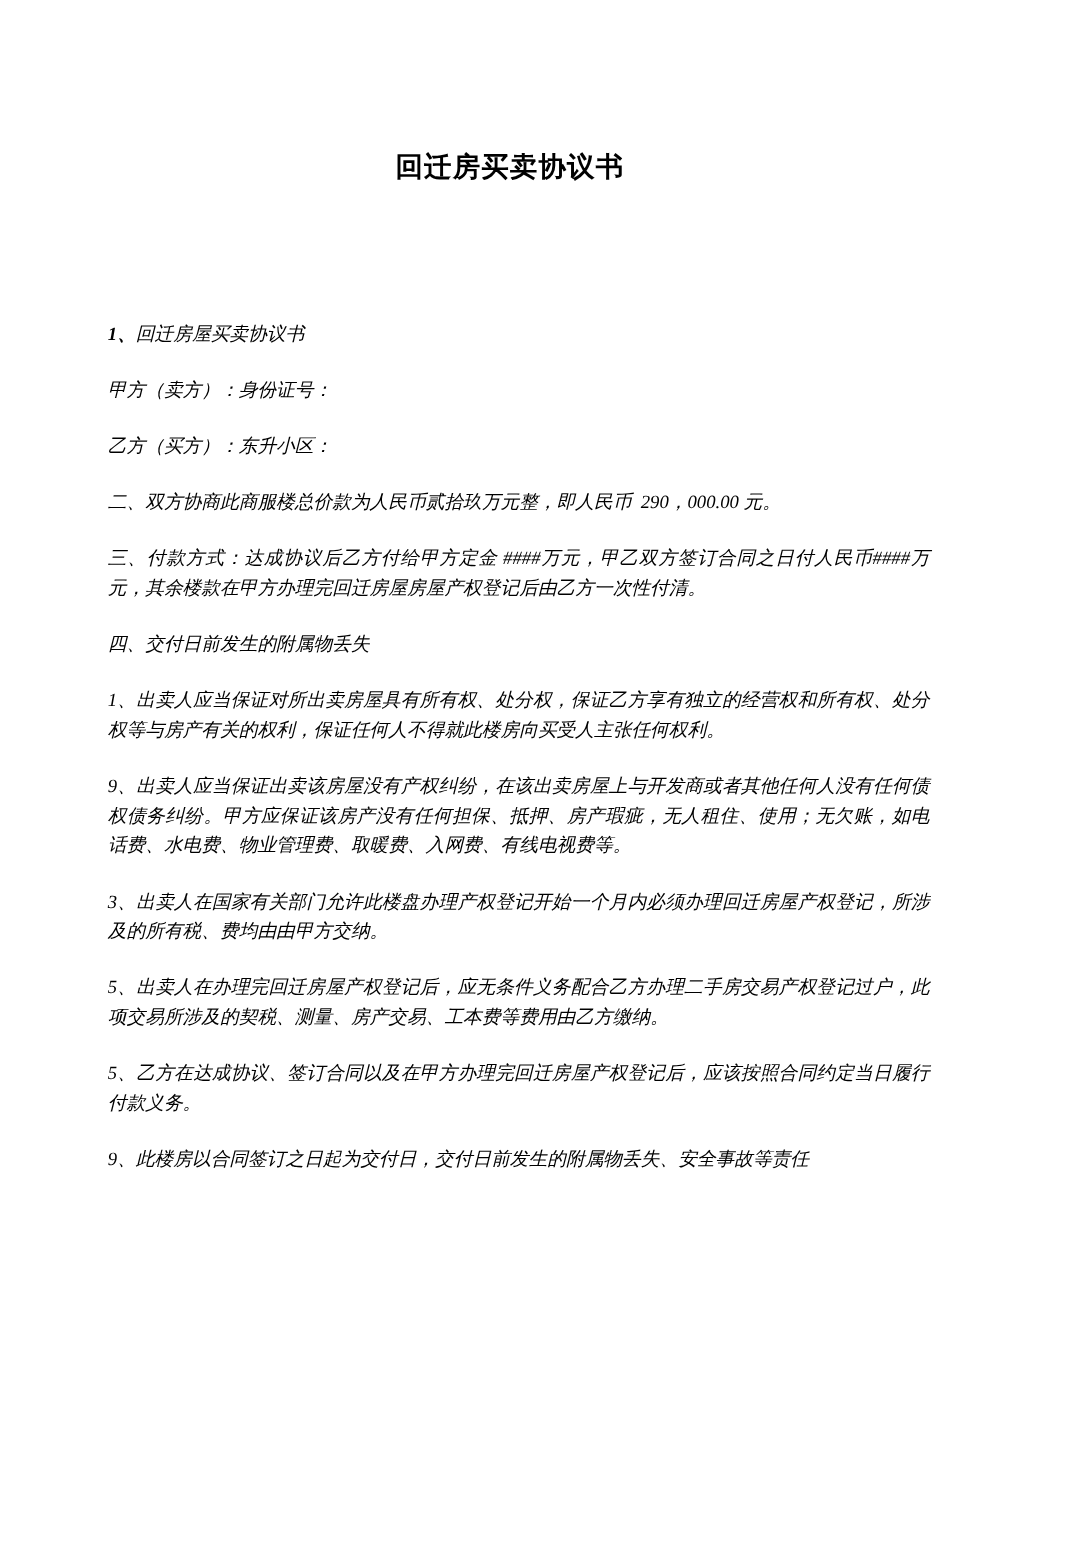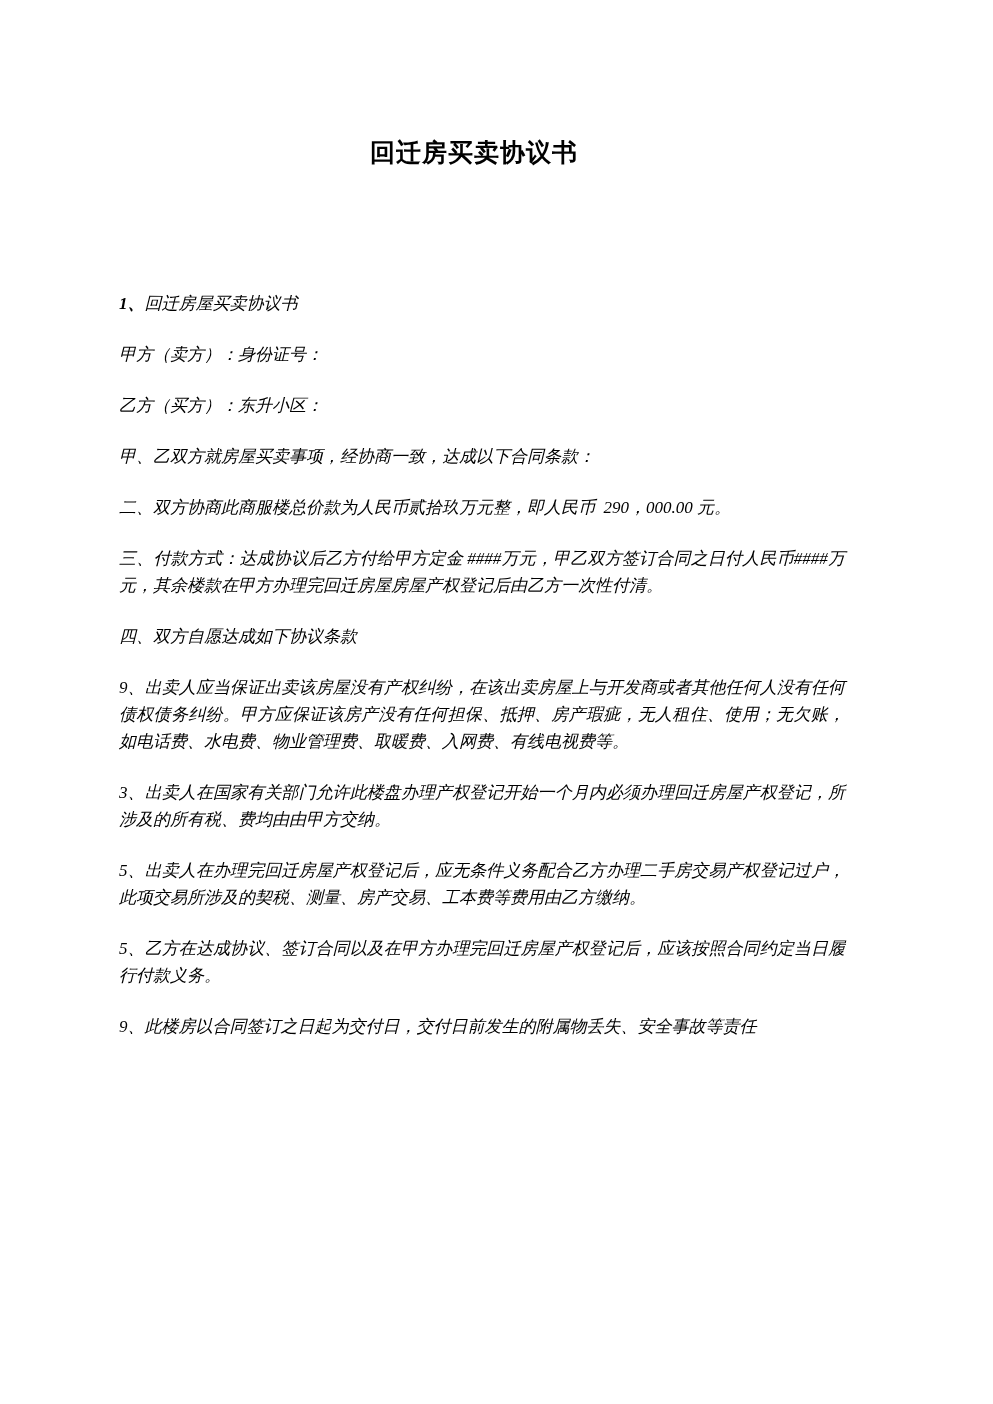--- a/index.html
+++ b/index.html
@@ -7,21 +7,21 @@
     padding: 0;
     background: #ffffff;
   }
   .page {
     position: relative;
     width: 993px;
     height: 1404px;
     box-sizing: border-box;
     background: #ffffff;
     color: #000000;
-    padding: 136px 148px 0 103px;
+    padding: 136px 148px 0 82px;
     overflow: hidden;
     font-family: "Liberation Serif", "DejaVu Serif", serif;
   }
   .doc-title {
     font-family: "Liberation Sans", "DejaVu Sans", sans-serif;
     font-size: 25px;
     line-height: 33px;
     font-weight: 700;
     text-align: center;
     margin: 0 0 121px 0;
@@ -46,29 +46,29 @@
 <div class="page">
 
   <div class="doc-title">回迁房买卖协议书</div>
 
   <p class="para"><span class="num-bold">1、</span><span>回迁房屋买卖协议书</span></p>
 
   <p class="para">甲方（卖方）：身份证号：</p>
 
   <p class="para">乙方（买方）：东升小区：</p>
 
-  <p class="para">甲、乙双方就房屋买卖事项，经协商一致，达成以下合同条款：</p>
 
 
   <p class="para">二、双方协商此商服楼总价款为人民币贰拾玖万元整，即人民币  290，000.00 元。</p>
 
   <p class="para">三、付款方式：达成协议后乙方付给甲方定金 ####万元，甲乙双方签订合同之日付人民币####万元，其余楼款在甲方办理完回迁房屋房屋产权登记后由乙方一次性付清。</p>
 
-  <p class="para">四、双方自愿达成如下协议条款</p>
+  <p class="para">四、交付日前发生的附属物丢失</p>
 
+  <p class="para">1、出卖人应当保证对所出卖房屋具有所有权、处分权，保证乙方享有独立的经营权和所有权、处分权等与房产有关的权利，保证任何人不得就此楼房向买受人主张任何权利。</p>
 
   <p class="para">9、出卖人应当保证出卖该房屋没有产权纠纷，在该出卖房屋上与开发商或者其他任何人没有任何债权债务纠纷。甲方应保证该房产没有任何担保、抵押、房产瑕疵，无人租住、使用；无欠账，如电话费、水电费、物业管理费、取暖费、入网费、有线电视费等。</p>
 
   <p class="para">3、出卖人在国家有关部门允许此楼盘办理产权登记开始一个月内必须办理回迁房屋产权登记，所涉及的所有税、费均由由甲方交纳。</p>
 
   <p class="para">5、出卖人在办理完回迁房屋产权登记后，应无条件义务配合乙方办理二手房交易产权登记过户，此项交易所涉及的契税、测量、房产交易、工本费等费用由乙方缴纳。</p>
 
   <p class="para">5、乙方在达成协议、签订合同以及在甲方办理完回迁房屋产权登记后，应该按照合同约定当日履行付款义务。</p>
 
   <p class="para">9、此楼房以合同签订之日起为交付日，交付日前发生的附属物丢失、安全事故等责任</p>

